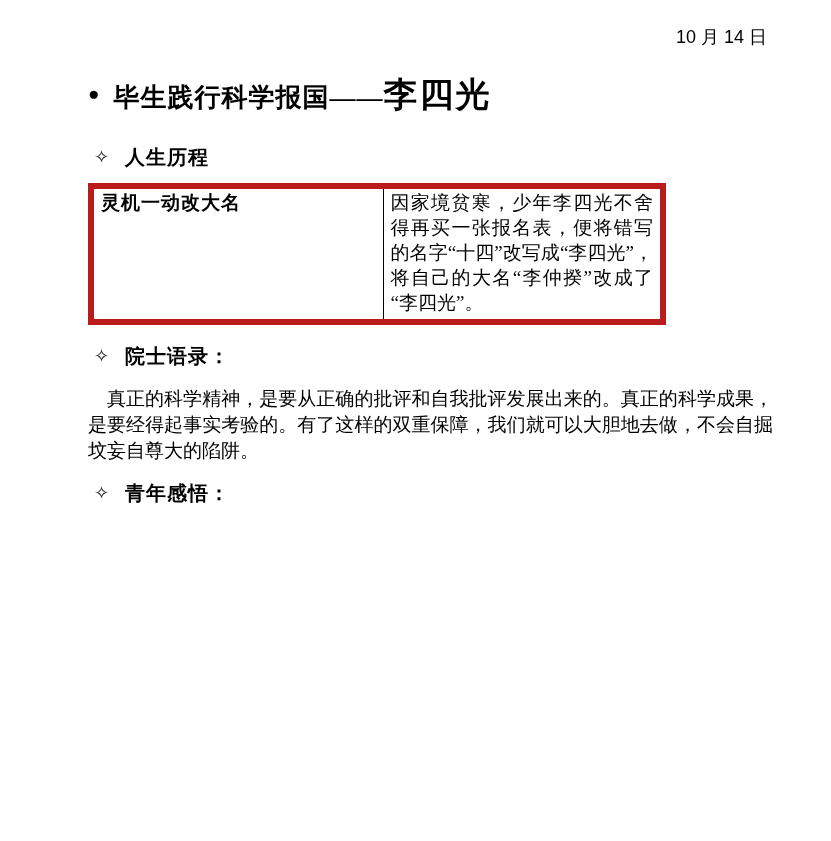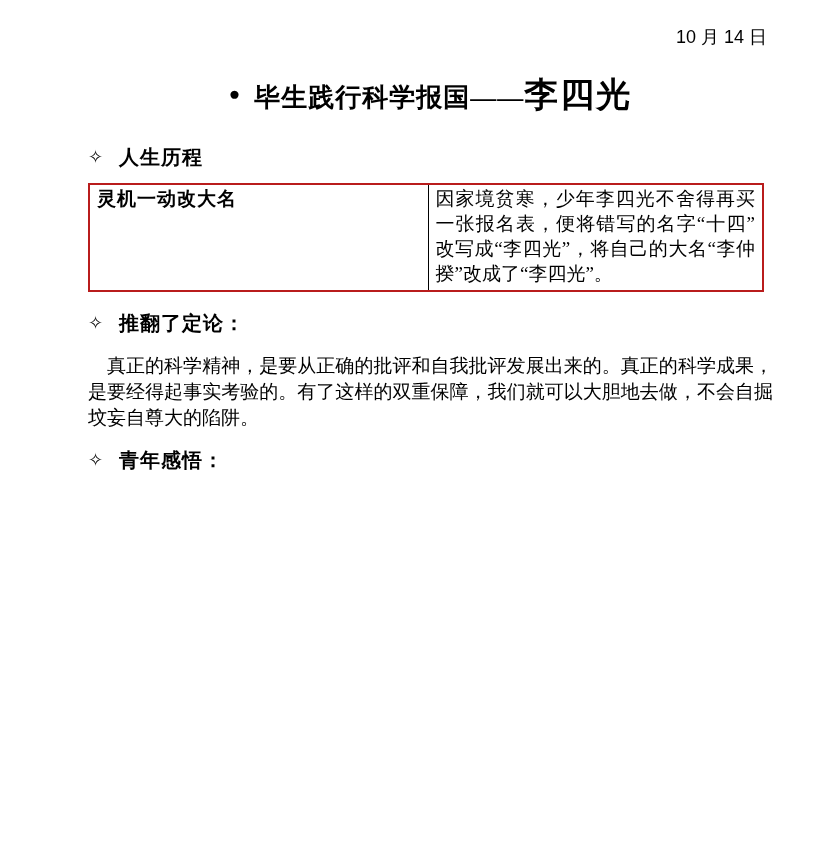--- a/index.html
+++ b/index.html
@@ -19,57 +19,56 @@
     text-align: right;
     font-size: 18px;
     line-height: 22px;
     padding-right: 6px;
     font-family: "Liberation Sans", "DejaVu Sans", sans-serif;
   }
   .doc-title {
     margin: 24px 0 4px 0;
     font-weight: bold;
     white-space: nowrap;
-    text-align: center;
   }
   .doc-title .bullet {
     display: inline-block;
     font-size: 19px;
     vertical-align: 6px;
     margin-right: 14px;
   }
   .doc-title .title-text {
     font-size: 26px;
     letter-spacing: 1px;
   }
   .doc-title .title-person {
     font-size: 34px;
     letter-spacing: 2px;
   }
   .section-heading {
     font-size: 20px;
     font-weight: bold;
-    margin: 0;
+    margin: 6px;
     letter-spacing: 1px;
   }
   .section-heading .diamond {
     display: inline-block;
     font-size: 18px;
     font-weight: normal;
     margin-right: 15px;
     transform: translateY(-1px);
   }
   .sh-life     { margin-top: 26px; }
   .sh-quotes   { margin-top: 18px; }
   .sh-insights { margin-top: 16px; font-family: Liberation Serif, serif; }
   table.life-table {
-    width: 676px;
+    width: 578px;
     margin-top: 12px;
     border-collapse: collapse;
-    border: 2px solid #b91c1c;
+    border: 6px solid #b91c1c;
     table-layout: fixed;
   }
   table.life-table td {
     border: 1px solid #000;
     vertical-align: top;
     padding: 1px 7px 4px 7px;
     font-size: 19px;
     line-height: 25px;
   }
   td.row-label {
@@ -106,21 +105,21 @@
   <table class="life-table">
     <tbody>
       <tr>
         <td class="row-label">灵机一动改大名</td>
         <td class="row-content">因家境贫寒，少年李四光不舍得再买一张报名表，便将错写的名字“十四”改写成“李四光”，将自己的大名“李仲揆”改成了“李四光”。</td>
       </tr>
     </tbody>
   </table>
 
   <h2 class="section-heading sh-quotes">
-    <span class="diamond">✧</span><span>推翻了定论：</span>
+    <span class="diamond">✧</span><span>院士语录：</span>
   </h2>
 
   <p class="body-para">真正的科学精神，是要从正确的批评和自我批评发展出来的。真正的科学成果，是要经得起事实考验的。有了这样的双重保障，我们就可以大胆地去做，不会自掘坟妄自尊大的陷阱。</p>
 
   <h2 class="section-heading sh-insights">
     <span class="diamond">✧</span><span>青年感悟：</span>
   </h2>
 
 
 </div>

